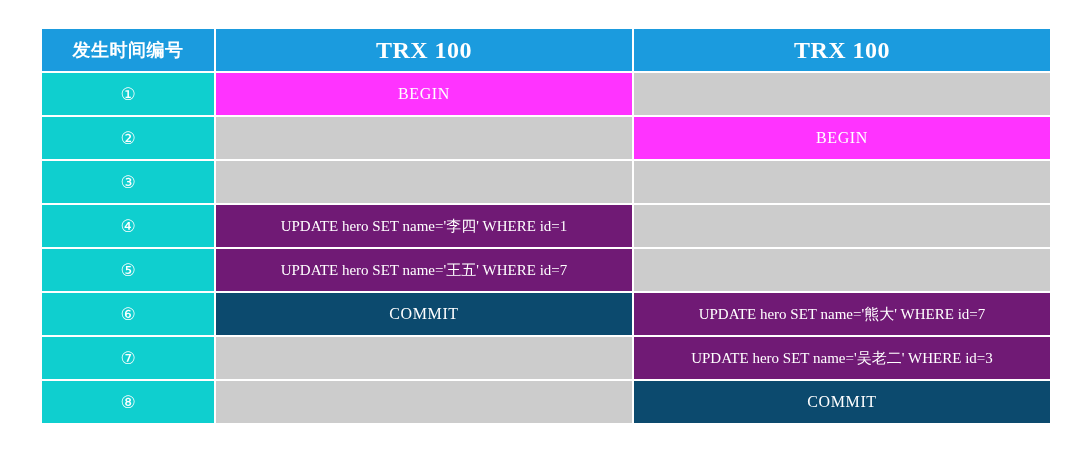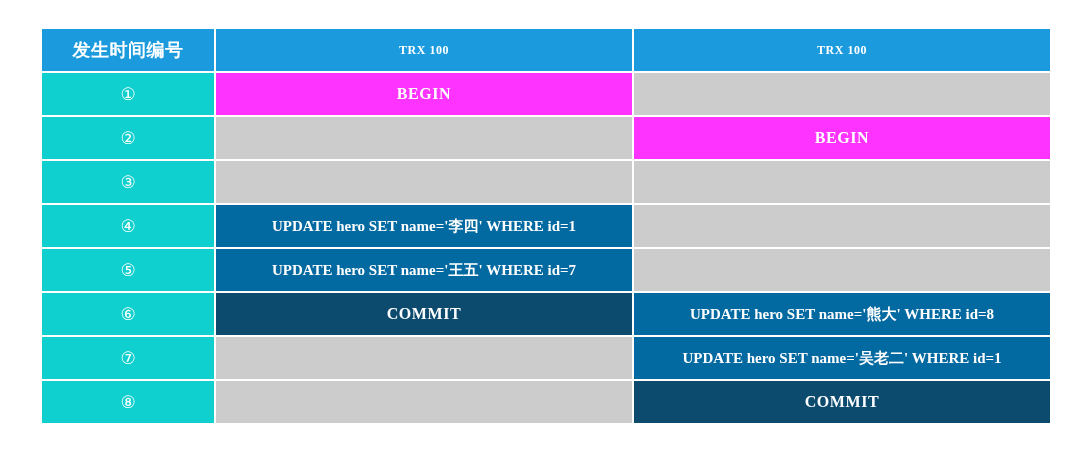--- a/index.html
+++ b/index.html
@@ -44,21 +44,21 @@
 
   
   col.col-seq { width: 172px; }
   col.col-trx { width: 416px; }
 
   
   .hdr-cell {
     height: 42px;
     background: #1b9bde;
     color: #ffffff;
-    font-size: 12px;
+    font-size: 24px;
     font-weight: 700;
     letter-spacing: 0.5px;
     white-space: nowrap;
   }
   .hdr-cell.seq {
     font-family: "DejaVu Sans", "Liberation Sans", sans-serif;
     font-size: 18px;
     font-weight: 700;
   }
 
@@ -69,29 +69,29 @@
     color: #ffffff;
     font-size: 17px;
     font-family: "DejaVu Sans", "Liberation Sans", sans-serif;
     line-height: 1;
   }
 
   
   .trx-cell {
     height: 42px;
     font-size: 15px;
-    font-weight: 700;
+    font-weight: 400;
     color: #ffffff;
     white-space: nowrap;
     overflow: hidden;
   }
 
   .state-empty  { background: #cccccc; }
   .state-begin  { background: #ff33ff; }
-  .state-update { background: #0369a1; }
+  .state-update { background: #701a75; }
   .state-commit { background: #0c4a6e; }
 
   .trx-cell.state-empty { color: transparent; }
 
   .trx-cell .cell-text {
     display: block;
     padding: 0 4px;
     font-size: 15px;
   }
   .trx-cell.kw .cell-text {
@@ -164,30 +164,30 @@
           <td class="trx-cell state-empty">
             <span class="cell-text"></span>
           </td>
         </tr>
         <tr class="body-row">
           <td class="seq-cell">⑥</td>
           <td class="trx-cell state-commit kw">
             <span class="cell-text">COMMIT</span>
           </td>
           <td class="trx-cell state-update">
-            <span class="cell-text">UPDATE hero SET name='熊大' WHERE id=8</span>
+            <span class="cell-text">UPDATE hero SET name='熊大' WHERE id=7</span>
           </td>
         </tr>
         <tr class="body-row">
           <td class="seq-cell">⑦</td>
           <td class="trx-cell state-empty">
             <span class="cell-text"></span>
           </td>
           <td class="trx-cell state-update">
-            <span class="cell-text">UPDATE hero SET name='吴老二' WHERE id=1</span>
+            <span class="cell-text">UPDATE hero SET name='吴老二' WHERE id=3</span>
           </td>
         </tr>
         <tr class="body-row">
           <td class="seq-cell">⑧</td>
           <td class="trx-cell state-empty">
             <span class="cell-text"></span>
           </td>
           <td class="trx-cell state-commit kw">
             <span class="cell-text">COMMIT</span>
           </td>

